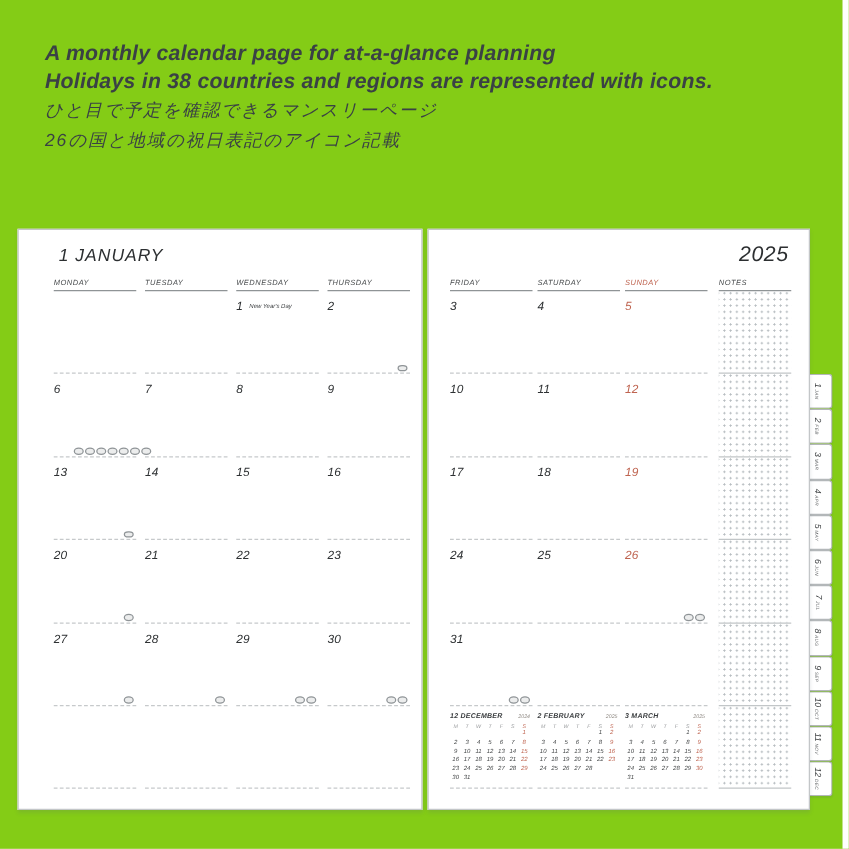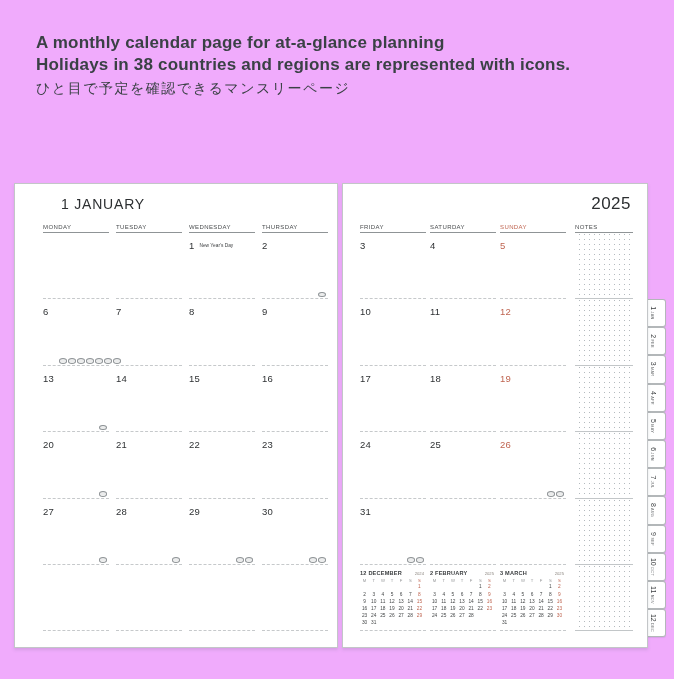--- a/index.html
+++ b/index.html
@@ -1,32 +1,33 @@
 <!DOCTYPE html>
 <html><head>
 <meta charset="utf-8">
 <style>
   :root { --red:#bf6450; --ink:#2e3133; --line:#8f9496; --dash:#c6c9cb; }
   html,body { margin:0; padding:0; }
   .canvas {
     position:relative; width:674px; height:679px; overflow:hidden;
-    background:#f0abfc;
+    background:#84cc16;
     font-family:"Liberation Sans","DejaVu Sans",sans-serif;
+    font-style:italic;
   }
   
   .caption { position:absolute; left:36px; top:32px; }
   .cap-en { font-size:17px; font-weight:600; color:#3a4145; line-height:22px; letter-spacing:0.2px; }
   .cap-jp { font-size:14px; font-weight:400; color:#3a4145; line-height:24px; letter-spacing:1.5px; }
   
   .page { position:absolute; top:183px; height:465px; background:#fff;
           border:1px solid #c3c6c8; box-sizing:border-box;
           box-shadow:0 2px 3px rgba(90,105,115,0.18); z-index:2; }
   #left-page  { left:14px;  width:324px; }
   #right-page { left:342px; width:306px; }
-  .left-title  { position:absolute; left:46px; top:12px; font-size:14px; color:#2c2f31; letter-spacing:0.8px;text-align:center; }
+  .left-title  { position:absolute; left:32px; top:12px; font-size:14px; color:#2c2f31; letter-spacing:0.8px;text-align:center; }
   .right-year  { position:absolute; right:16px; top:10px; font-size:17px; color:#2c2f31; letter-spacing:0.5px; }
   
   .cal-col { position:absolute; top:40px; width:66px; }
   .col-head { height:9px; box-sizing:border-box; font-size:6px; letter-spacing:0.4px;
               color:#4a4d4f; border-bottom:1px solid var(--line); }
   .col-head.red { color:var(--red); }
   .day-cell { position:relative; height:66.4px; box-sizing:border-box;
               border-bottom:1px dashed var(--dash); padding-top:2px; }
   .day-num { font-size:9.5px; color:var(--ink); letter-spacing:0.2px; }
   .day-num.red { color:var(--red); }
@@ -62,20 +63,21 @@
 </style>
 </head>
 <body>
 
 <div class="canvas">
 
   <div class="caption">
     <div class="cap-en">A monthly calendar page for at-a-glance planning</div>
     <div class="cap-en">Holidays in 38 countries and regions are represented with icons.</div>
     <div class="cap-jp">ひと目で予定を確認できるマンスリーページ</div>
+    <div class="cap-jp" style="margin-top:0;">26の国と地域の祝日表記のアイコン記載</div>
   </div>
 
   <div class="page" id="left-page">
     <div class="left-title">1 JANUARY</div>
 
   <div class="cal-col" style="left: 28px;">
         <div class="col-head">MONDAY</div>
         <div class="day-cell"></div>
         <div class="day-cell"><span class="day-num">6</span><span class="h-icons left"><span class="oval"></span><span class="oval"></span><span class="oval"></span><span class="oval"></span><span class="oval"></span><span class="oval"></span><span class="oval"></span></span></div>
         <div class="day-cell"><span class="day-num">13</span><span class="h-icons"><span class="oval"></span></span></div>

